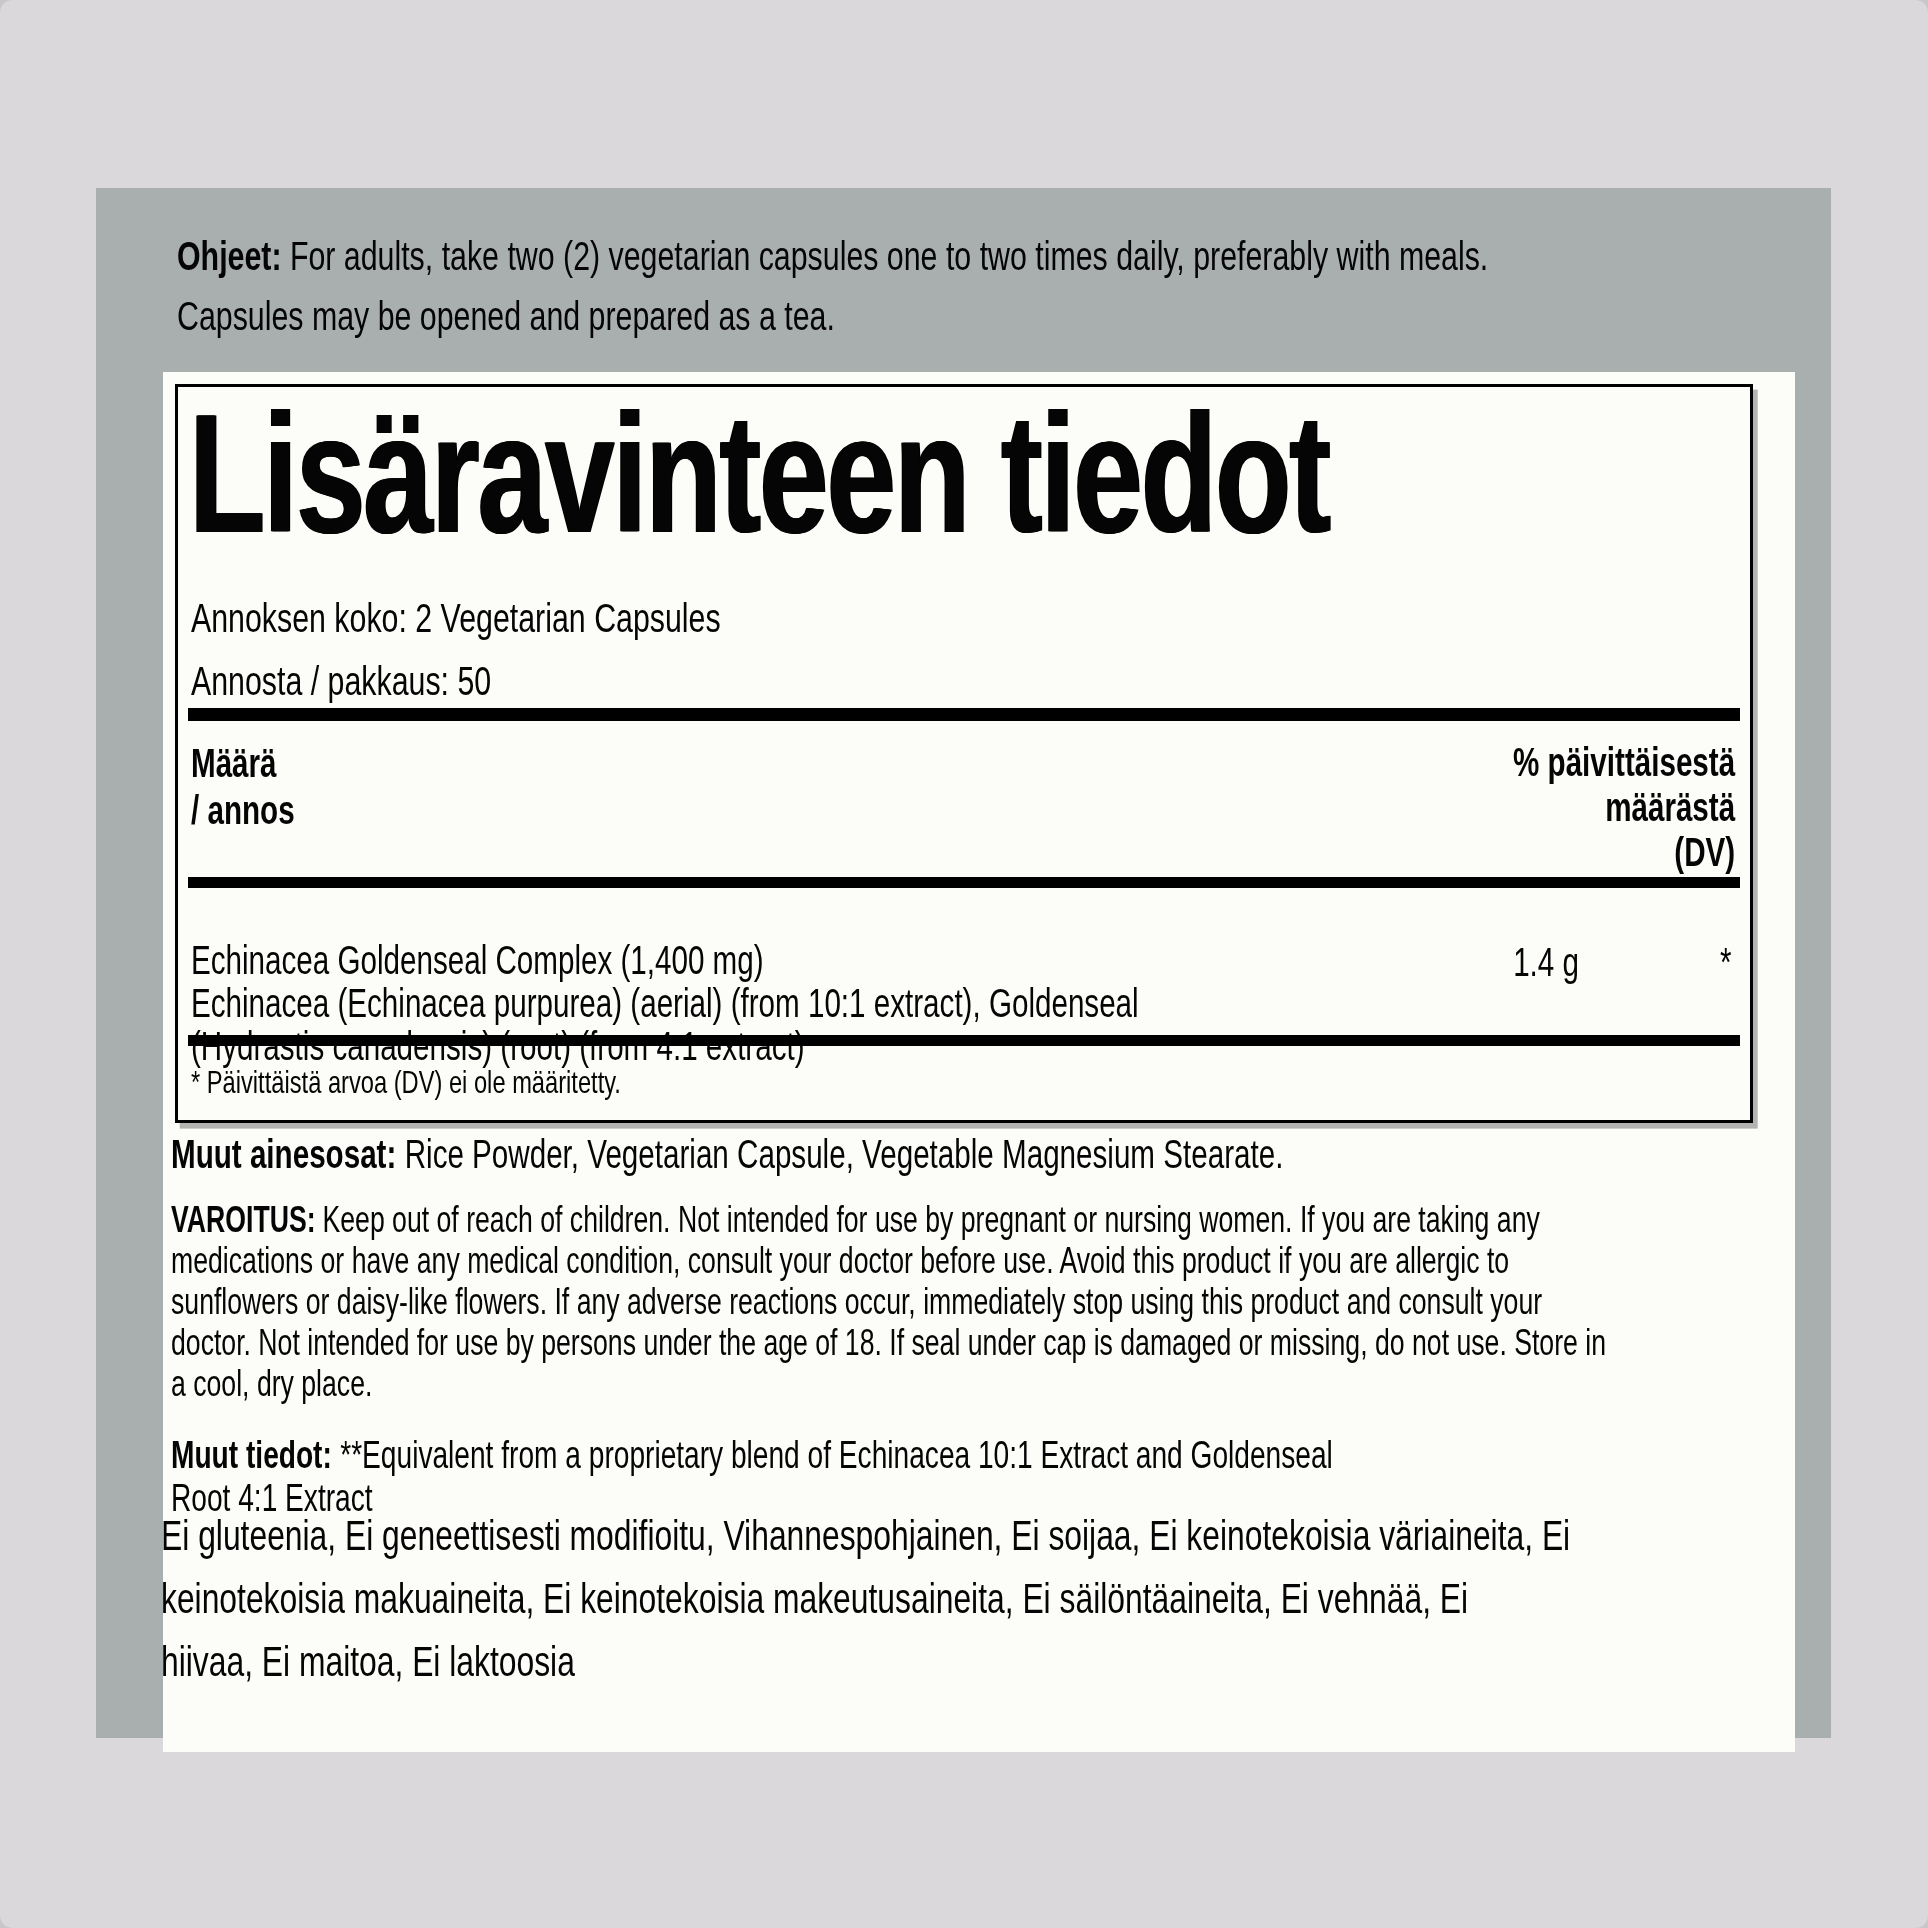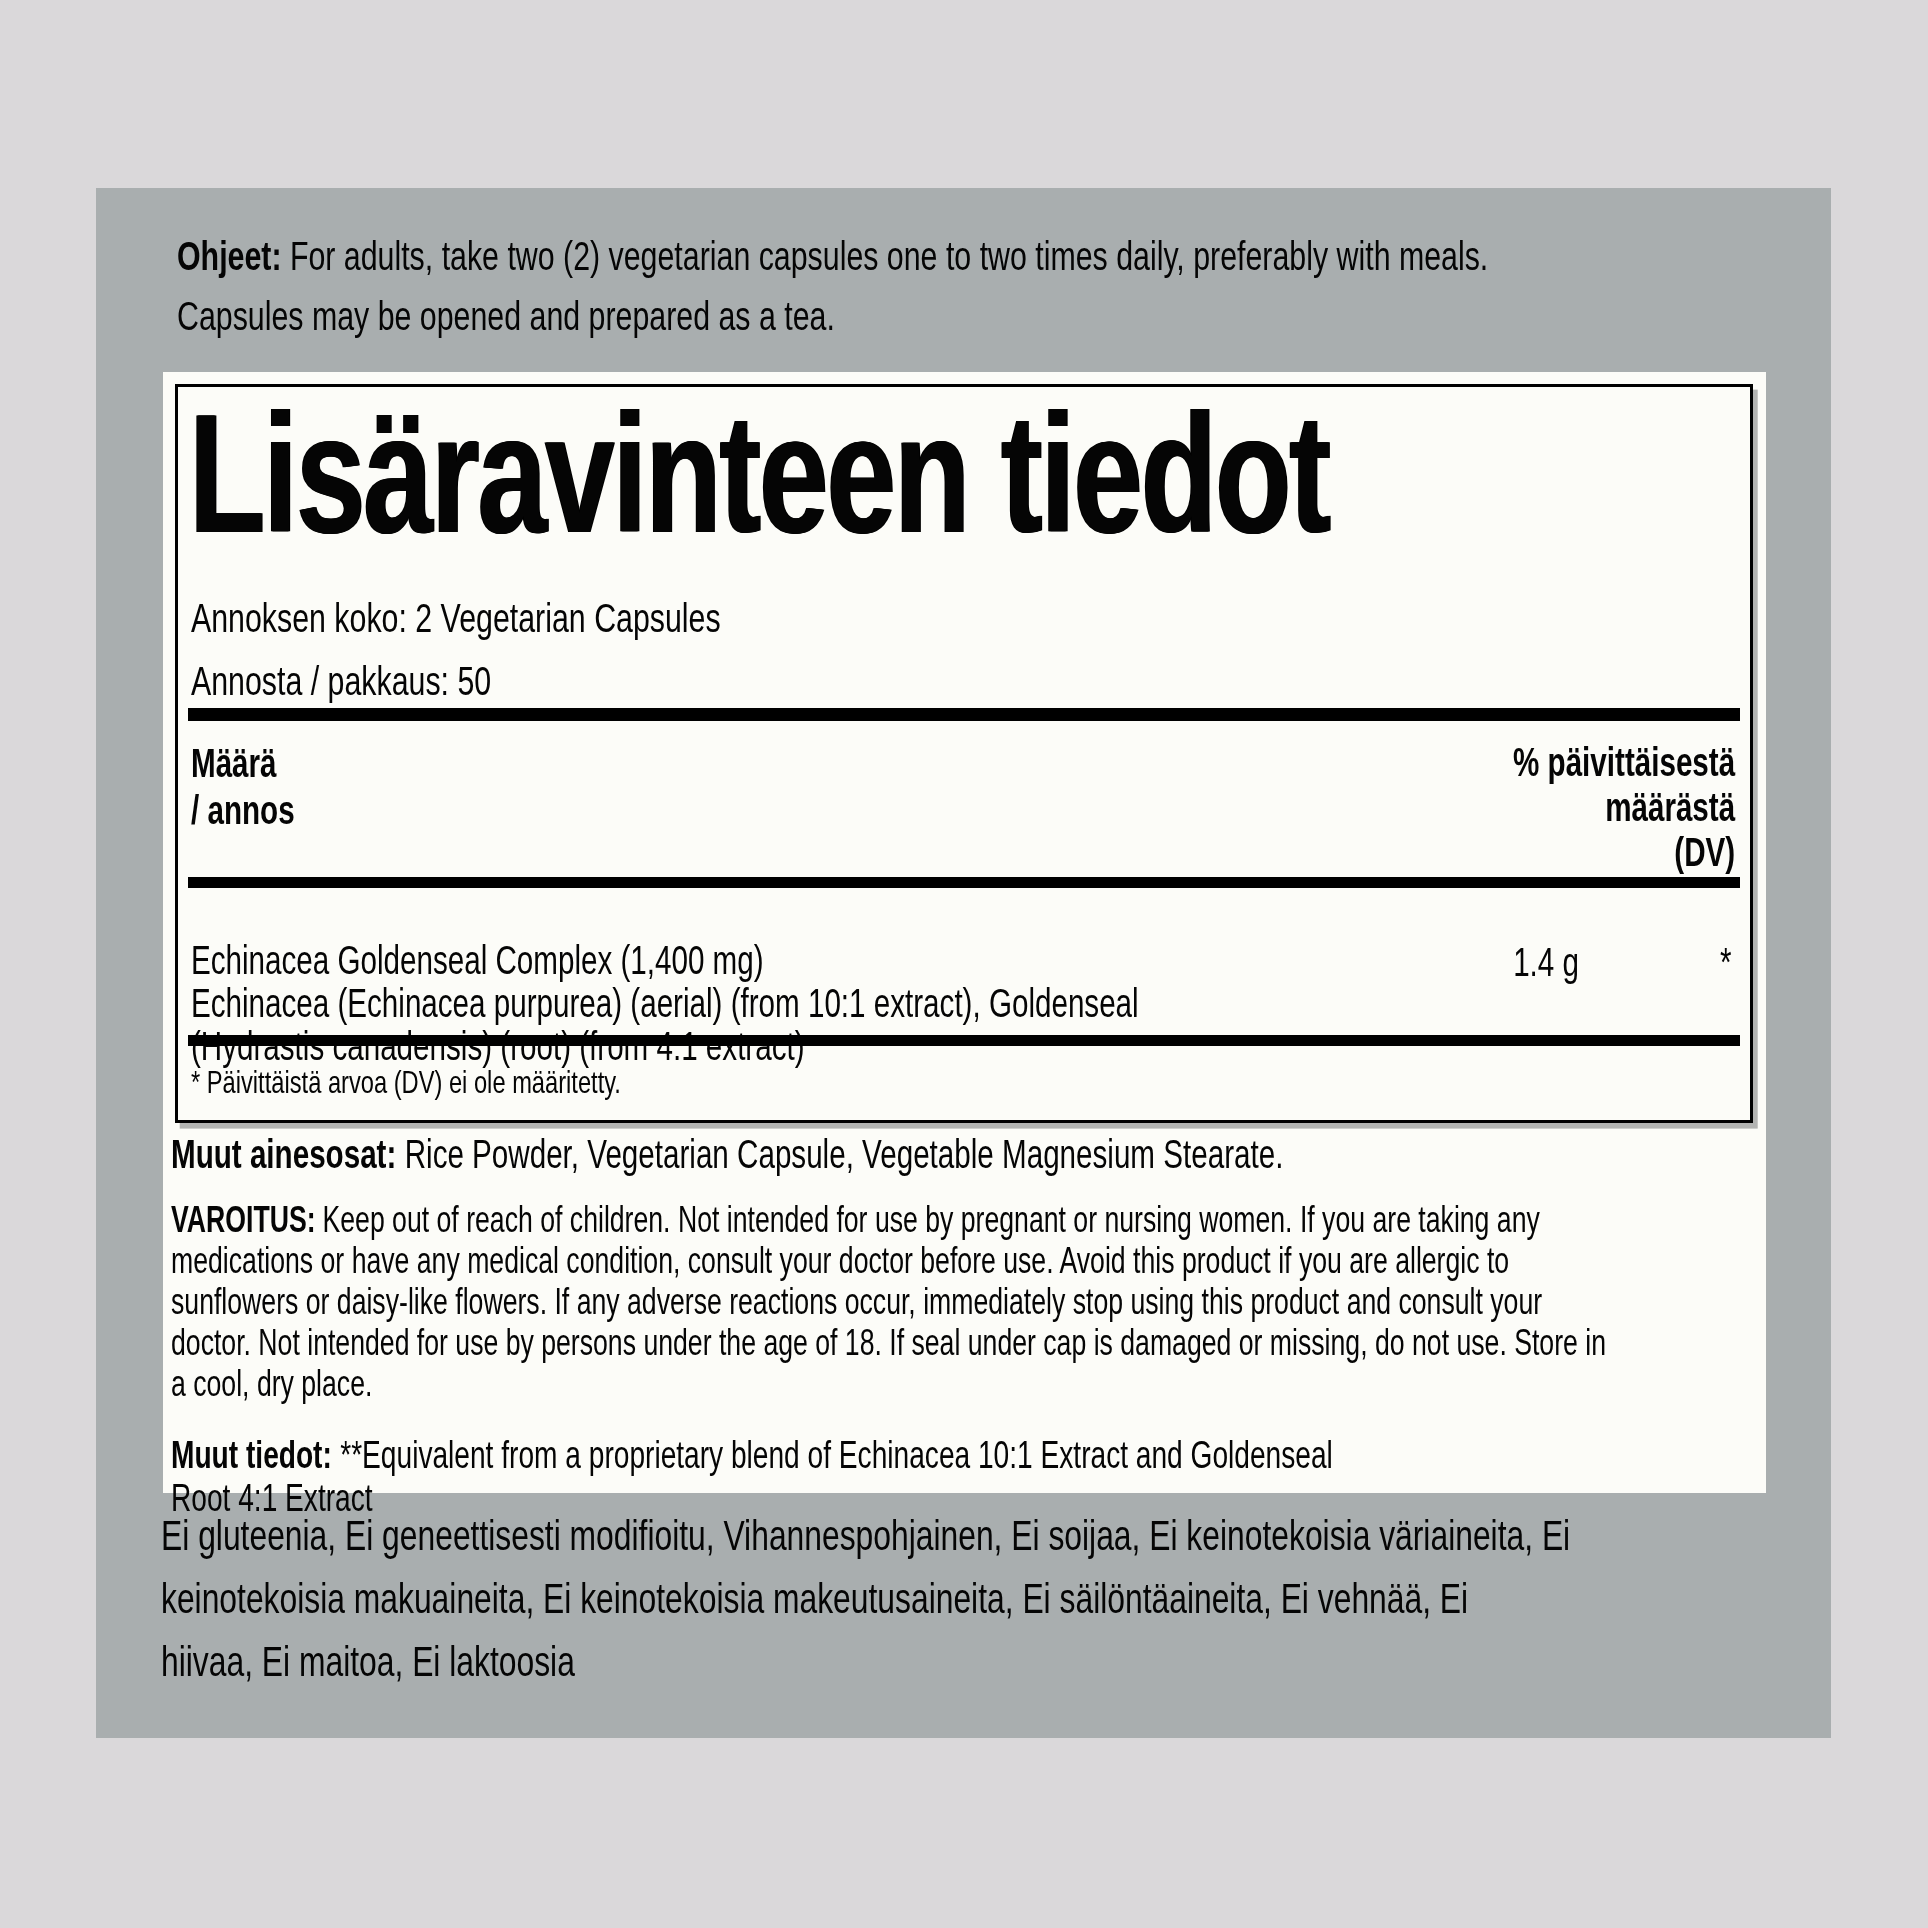--- a/index.html
+++ b/index.html
@@ -1,24 +1,24 @@
 <!DOCTYPE html>
 <html style="--page_bg: #dad8da; --card_bg: #a9aeaf; --panel_bg: #fcfcf8; --text: #050505;font-size:15px"><head>
 <meta charset="utf-8">
 <style>
   html,body { margin:0; padding:0; background:#c9c7ca; }
   .page {
     position:relative; width:1928px; height:1928px;
     background:var(--page_bg,#dad8da); overflow:hidden;
-    font-family:"Liberation Sans", sans-serif; color:#050505;
+    font-family:"Liberation Sans", sans-serif; color:#050505;border-radius:13px;
   }
   .card { position:absolute; left:96px; top:188px; width:1735px; height:1550px;
           background:var(--card_bg,#a9aeaf); }
-  .panel { position:absolute; left:67px; top:184px; width:1603px; height:1121px;
-           background:var(--panel_bg,#fcfcf8); }
+  .panel { position:absolute; left:67px; top:184px; width:1603px; height:1380px;
+           background:var(--panel_bg,#fcfcf8);padding-left:29px; }
   .box { position:absolute; left:12.2px; top:12.2px; width:1578px; height:739px;
          box-sizing:border-box; border:3.8px solid #000; background:var(--panel_bg,#fcfcf8);
          box-shadow:4.7px 5.6px 0 rgba(60,64,64,.38); }
   p { margin:0; position:absolute; }
   b { font-weight:bold; margin-right:11.3px; }
   .lines { white-space:pre; }
   .cond  { transform:scaleX(.74); transform-origin:0 0; }
   .cond-r{ transform:scaleX(.74); transform-origin:100% 0; text-align:right; }
   .directions { left:81px; top:38px; font-size:41px; line-height:60px; }
   .claims { left:65px; top:1316px; font-size:43px; line-height:63px; }

